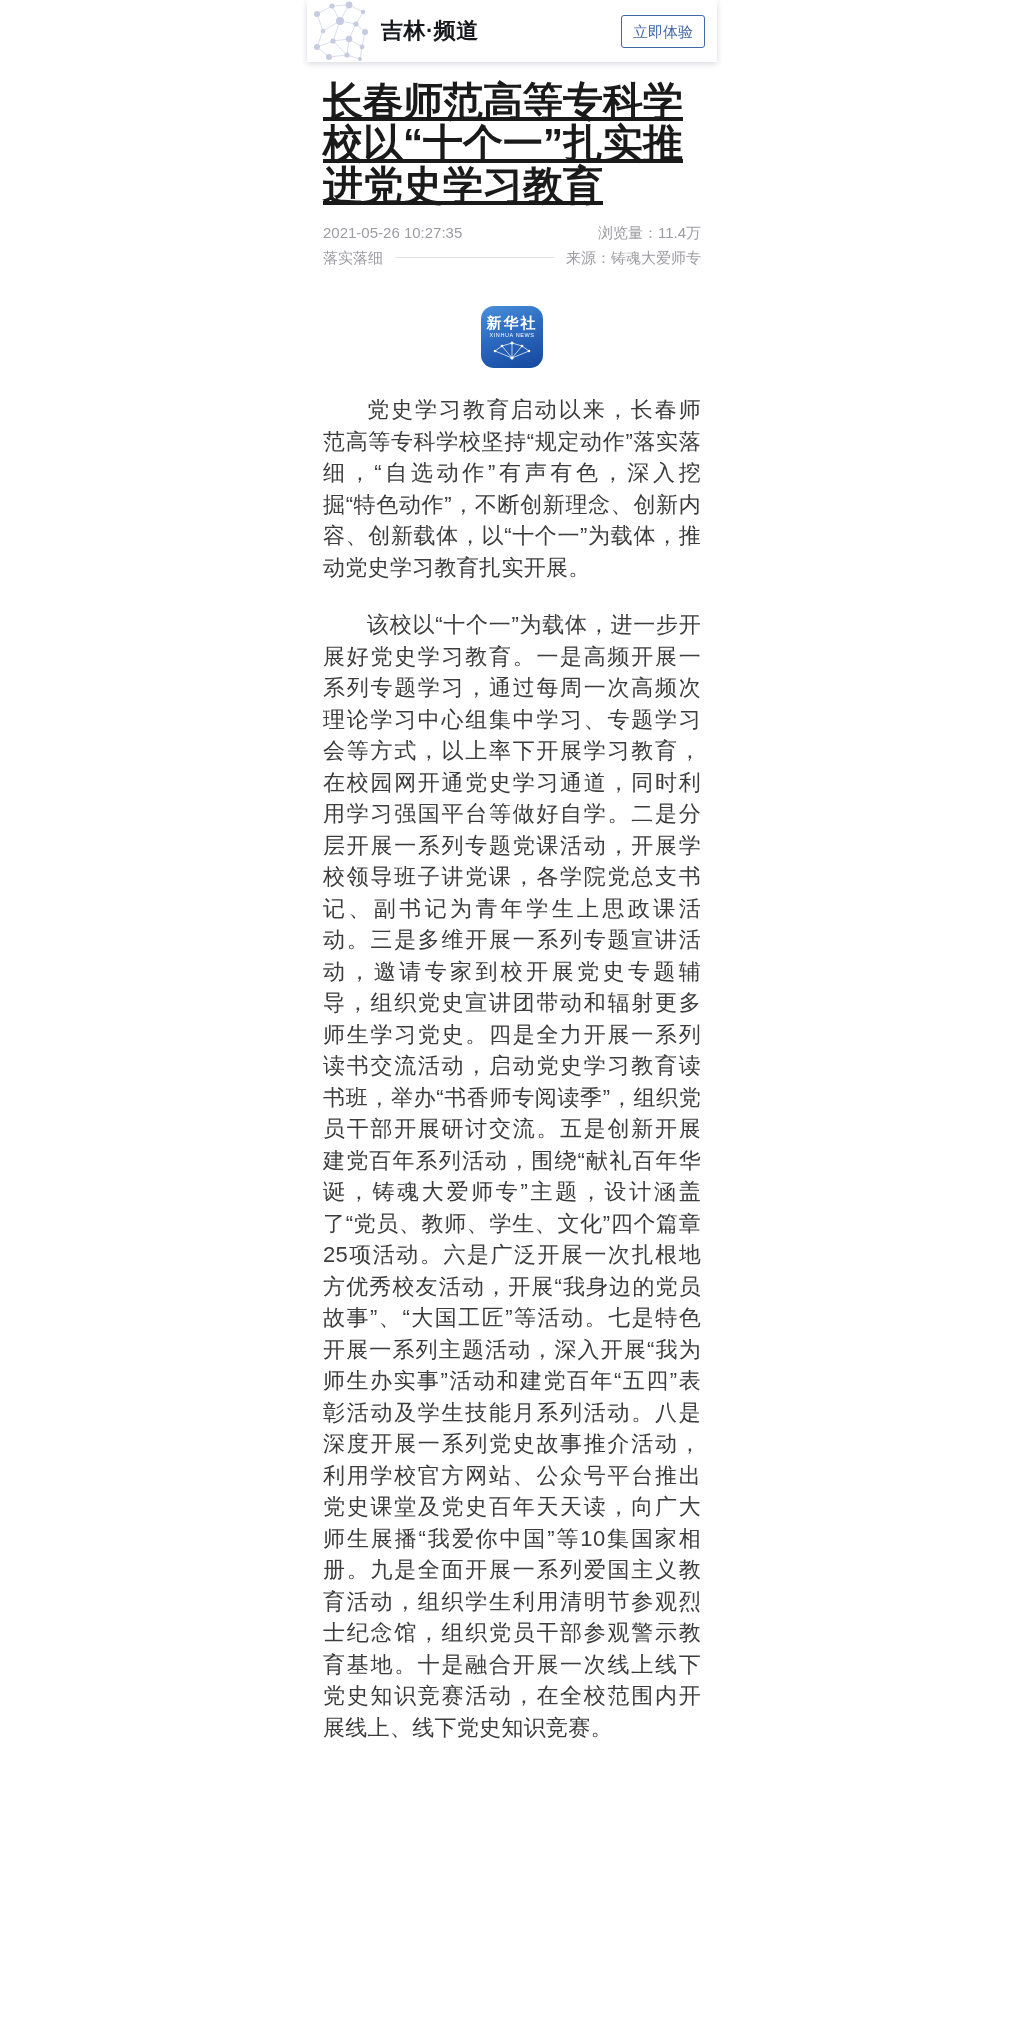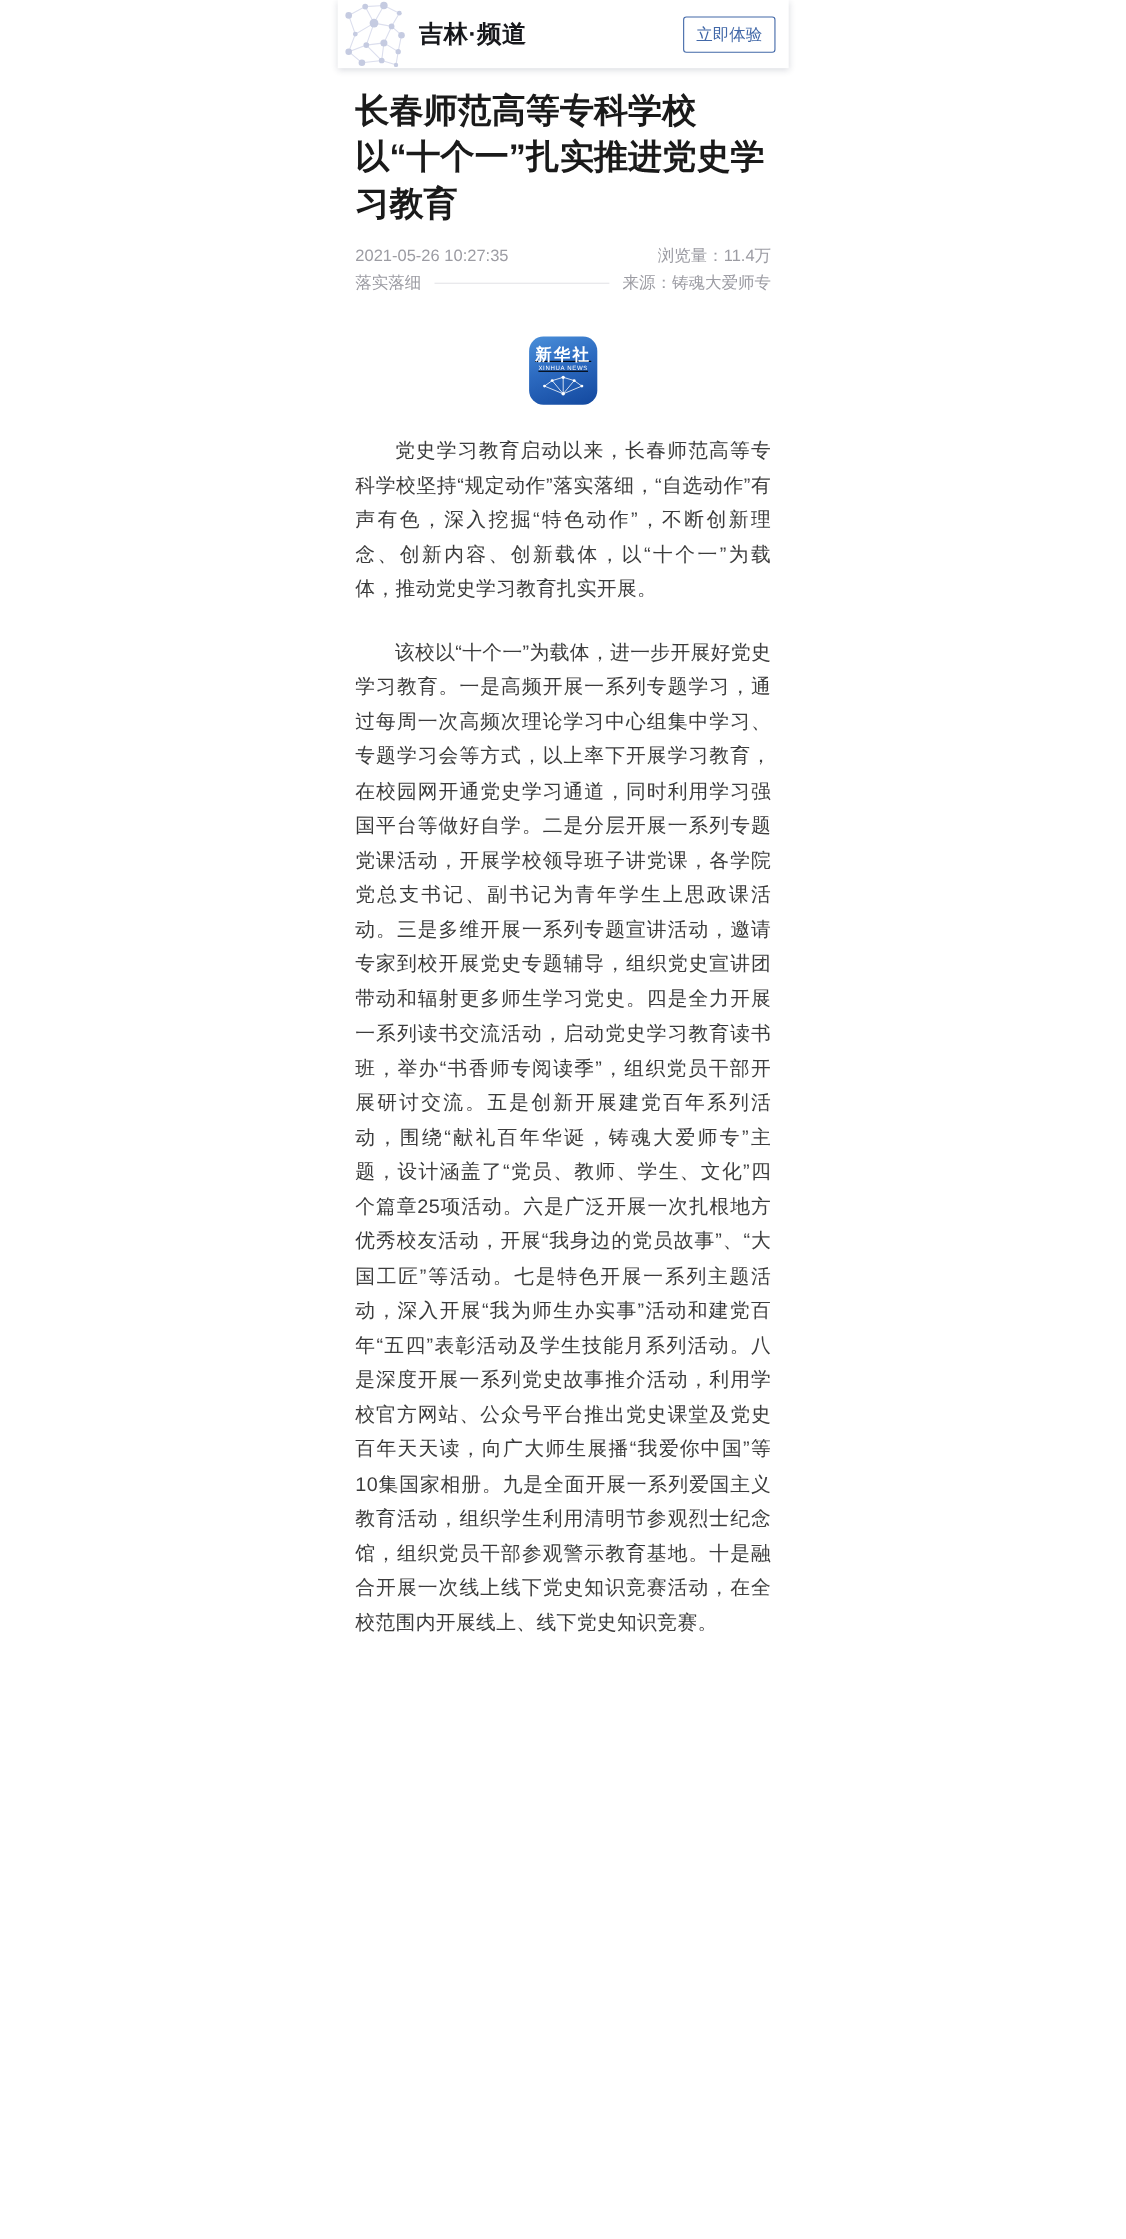--- a/index.html
+++ b/index.html
@@ -64,24 +64,25 @@
     font-family: inherit;
     text-align: right;
   }
 
   
   .article {
     padding: 0 16px;
   }
   .article-title {
     margin: 18px 0 0 0;
-    font-size: 31px;
+    font-size: 40px;
     line-height: 42px;
     font-weight: bold;
     color: #1a1a1a;
+    text-decoration: underline;
   }
   .meta {
     margin-top: 14px;
     font-size: 15px;
     color: #9c9ca3;
   }
   .meta-row {
     display: flex;
     align-items: center;
     justify-content: space-between;
@@ -104,21 +105,20 @@
     width: 62px;
     height: 62px;
     border-radius: 13px;
     background: linear-gradient(160deg, #4a8fd9 0%, #2c6ac0 45%, #13489e 100%);
     display: flex;
     flex-direction: column;
     align-items: center;
     justify-content: flex-start;
     box-sizing: border-box;
     padding-top: 9px;
-    text-decoration: underline;
   }
   .app-icon-cn {
     color: #ffffff;
     font-size: 15px;
     font-weight: bold;
     letter-spacing: 2px;
     line-height: 16px;
     white-space: nowrap;
   }
   .app-icon-en {
@@ -126,21 +126,21 @@
     font-size: 5.5px;
     letter-spacing: 0.6px;
     line-height: 8px;
     white-space: nowrap;
   }
 
   
   .paras { margin-top: 4px; }
   .paras p {
     margin: 26px 0 0 0;
-    font-size: 18px;
+    font-size: 22px;
     line-height: 31.5px;
     color: #3c3c3c;
     text-align: justify;
     text-indent: 2em;
     letter-spacing: 0.3px;
   }
 </style>
 </head>
 <body>
 

